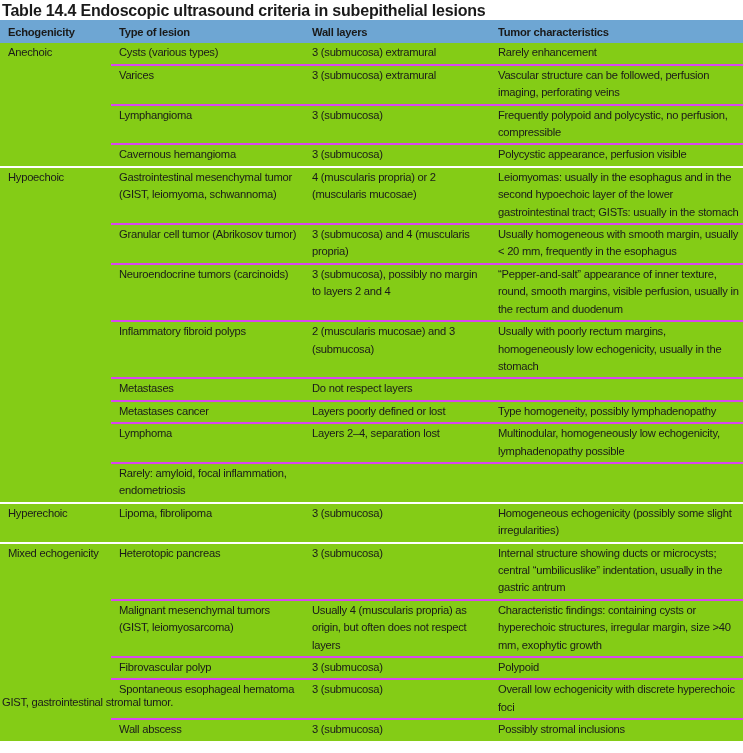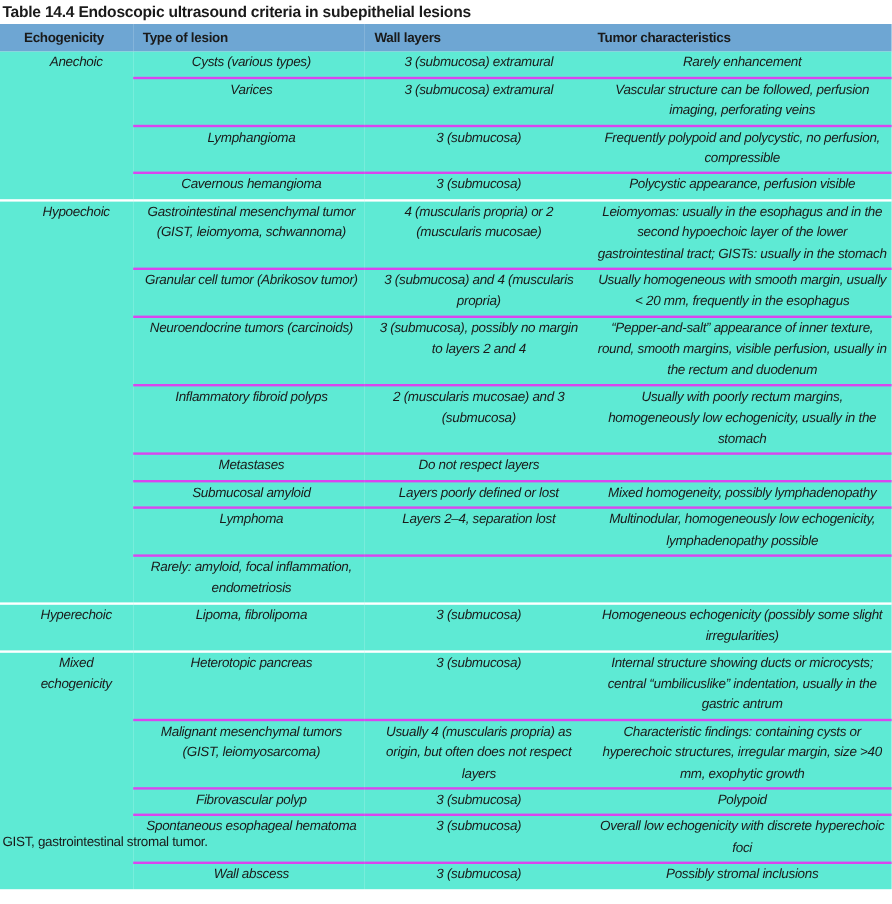--- a/index.html
+++ b/index.html
@@ -4,42 +4,41 @@
 <style>
   html, body { margin: 0; padding: 0; background: #ffffff; }
   body {
     width: 743px; height: 753px; overflow: hidden;
     font-family: "Liberation Sans Narrow", "Liberation Sans", sans-serif;
     color: #1a1a1a;
   }
   .caption {
     position: absolute; left: 2px; top: 2px;
     font-family: "Liberation Sans", sans-serif;
-    font-weight: bold; font-size: 13px; letter-spacing: -0.2px;
+    font-weight: bold; font-size: 16px; letter-spacing: -0.2px;
     color: #1a1a1a;
   }
   table.ct {
     position: absolute; left: 0; top: 20px;
     width: 743px; border-collapse: collapse; table-layout: fixed;
     font-size: 11.2px; line-height: 17.4px; letter-spacing: -0.25px;
   }
   table.ct col.c1 { width: 111px; }
   table.ct col.c2 { width: 193px; }
   table.ct col.c3 { width: 186px; }
   table.ct col.c4 { width: 253px; }
   table.ct th {
     background: #6ea6d3; text-align: left; font-weight: bold;
     padding: 4px 0 2px 8px; height: 17px; vertical-align: top;
   }
   table.ct td {
-    background: #5eead4; text-align: center; vertical-align: top;
+    background: #84cc16; text-align: left; vertical-align: top;
     padding: 1px 4px 2px 8px;
-    font-style: italic;
   }
-  table.ct th:first-child, table.ct td.echo { padding-left: 20px; }
+  table.ct th:first-child, table.ct td.echo { padding-left: 8px; }
   
   table.ct tr.group-start td { border-top: 2px solid #ffffff; }
   table.ct tr.inner td.sep { border-top: 2px solid #d946ef; }
   table.ct td.echo { border-top: 2px solid #ffffff; }
   table.ct tr.first td { border-top: none; }
   .footnote {
     position: absolute; left: 2px; top: 696px;
     font-size: 11.2px; letter-spacing: -0.25px; color: #1a1a1a;
   }
 </style>
@@ -105,23 +104,23 @@
         <td class="sep">Inflammatory fibroid polyps</td>
         <td class="sep">2 (muscularis mucosae) and 3 (submucosa)</td>
         <td class="sep">Usually with poorly rectum margins, homogeneously low echogenicity, usually in the stomach</td>
       </tr>
       <tr class="inner">
         <td class="sep">Metastases</td>
         <td class="sep">Do not respect layers</td>
         <td class="sep"></td>
       </tr>
       <tr class="inner">
-        <td class="sep">Submucosal amyloid</td>
+        <td class="sep">Metastases cancer</td>
         <td class="sep">Layers poorly defined or lost</td>
-        <td class="sep">Mixed homogeneity, possibly lymphadenopathy</td>
+        <td class="sep">Type homogeneity, possibly lymphadenopathy</td>
       </tr>
       <tr class="inner">
         <td class="sep">Lymphoma</td>
         <td class="sep">Layers 2–4, separation lost</td>
         <td class="sep">Multinodular, homogeneously low echogenicity, lymphadenopathy possible</td>
       </tr>
       <tr class="inner">
         <td class="sep">Rarely: amyloid, focal inflammation, endometriosis</td>
         <td class="sep"></td>
         <td class="sep"></td>

